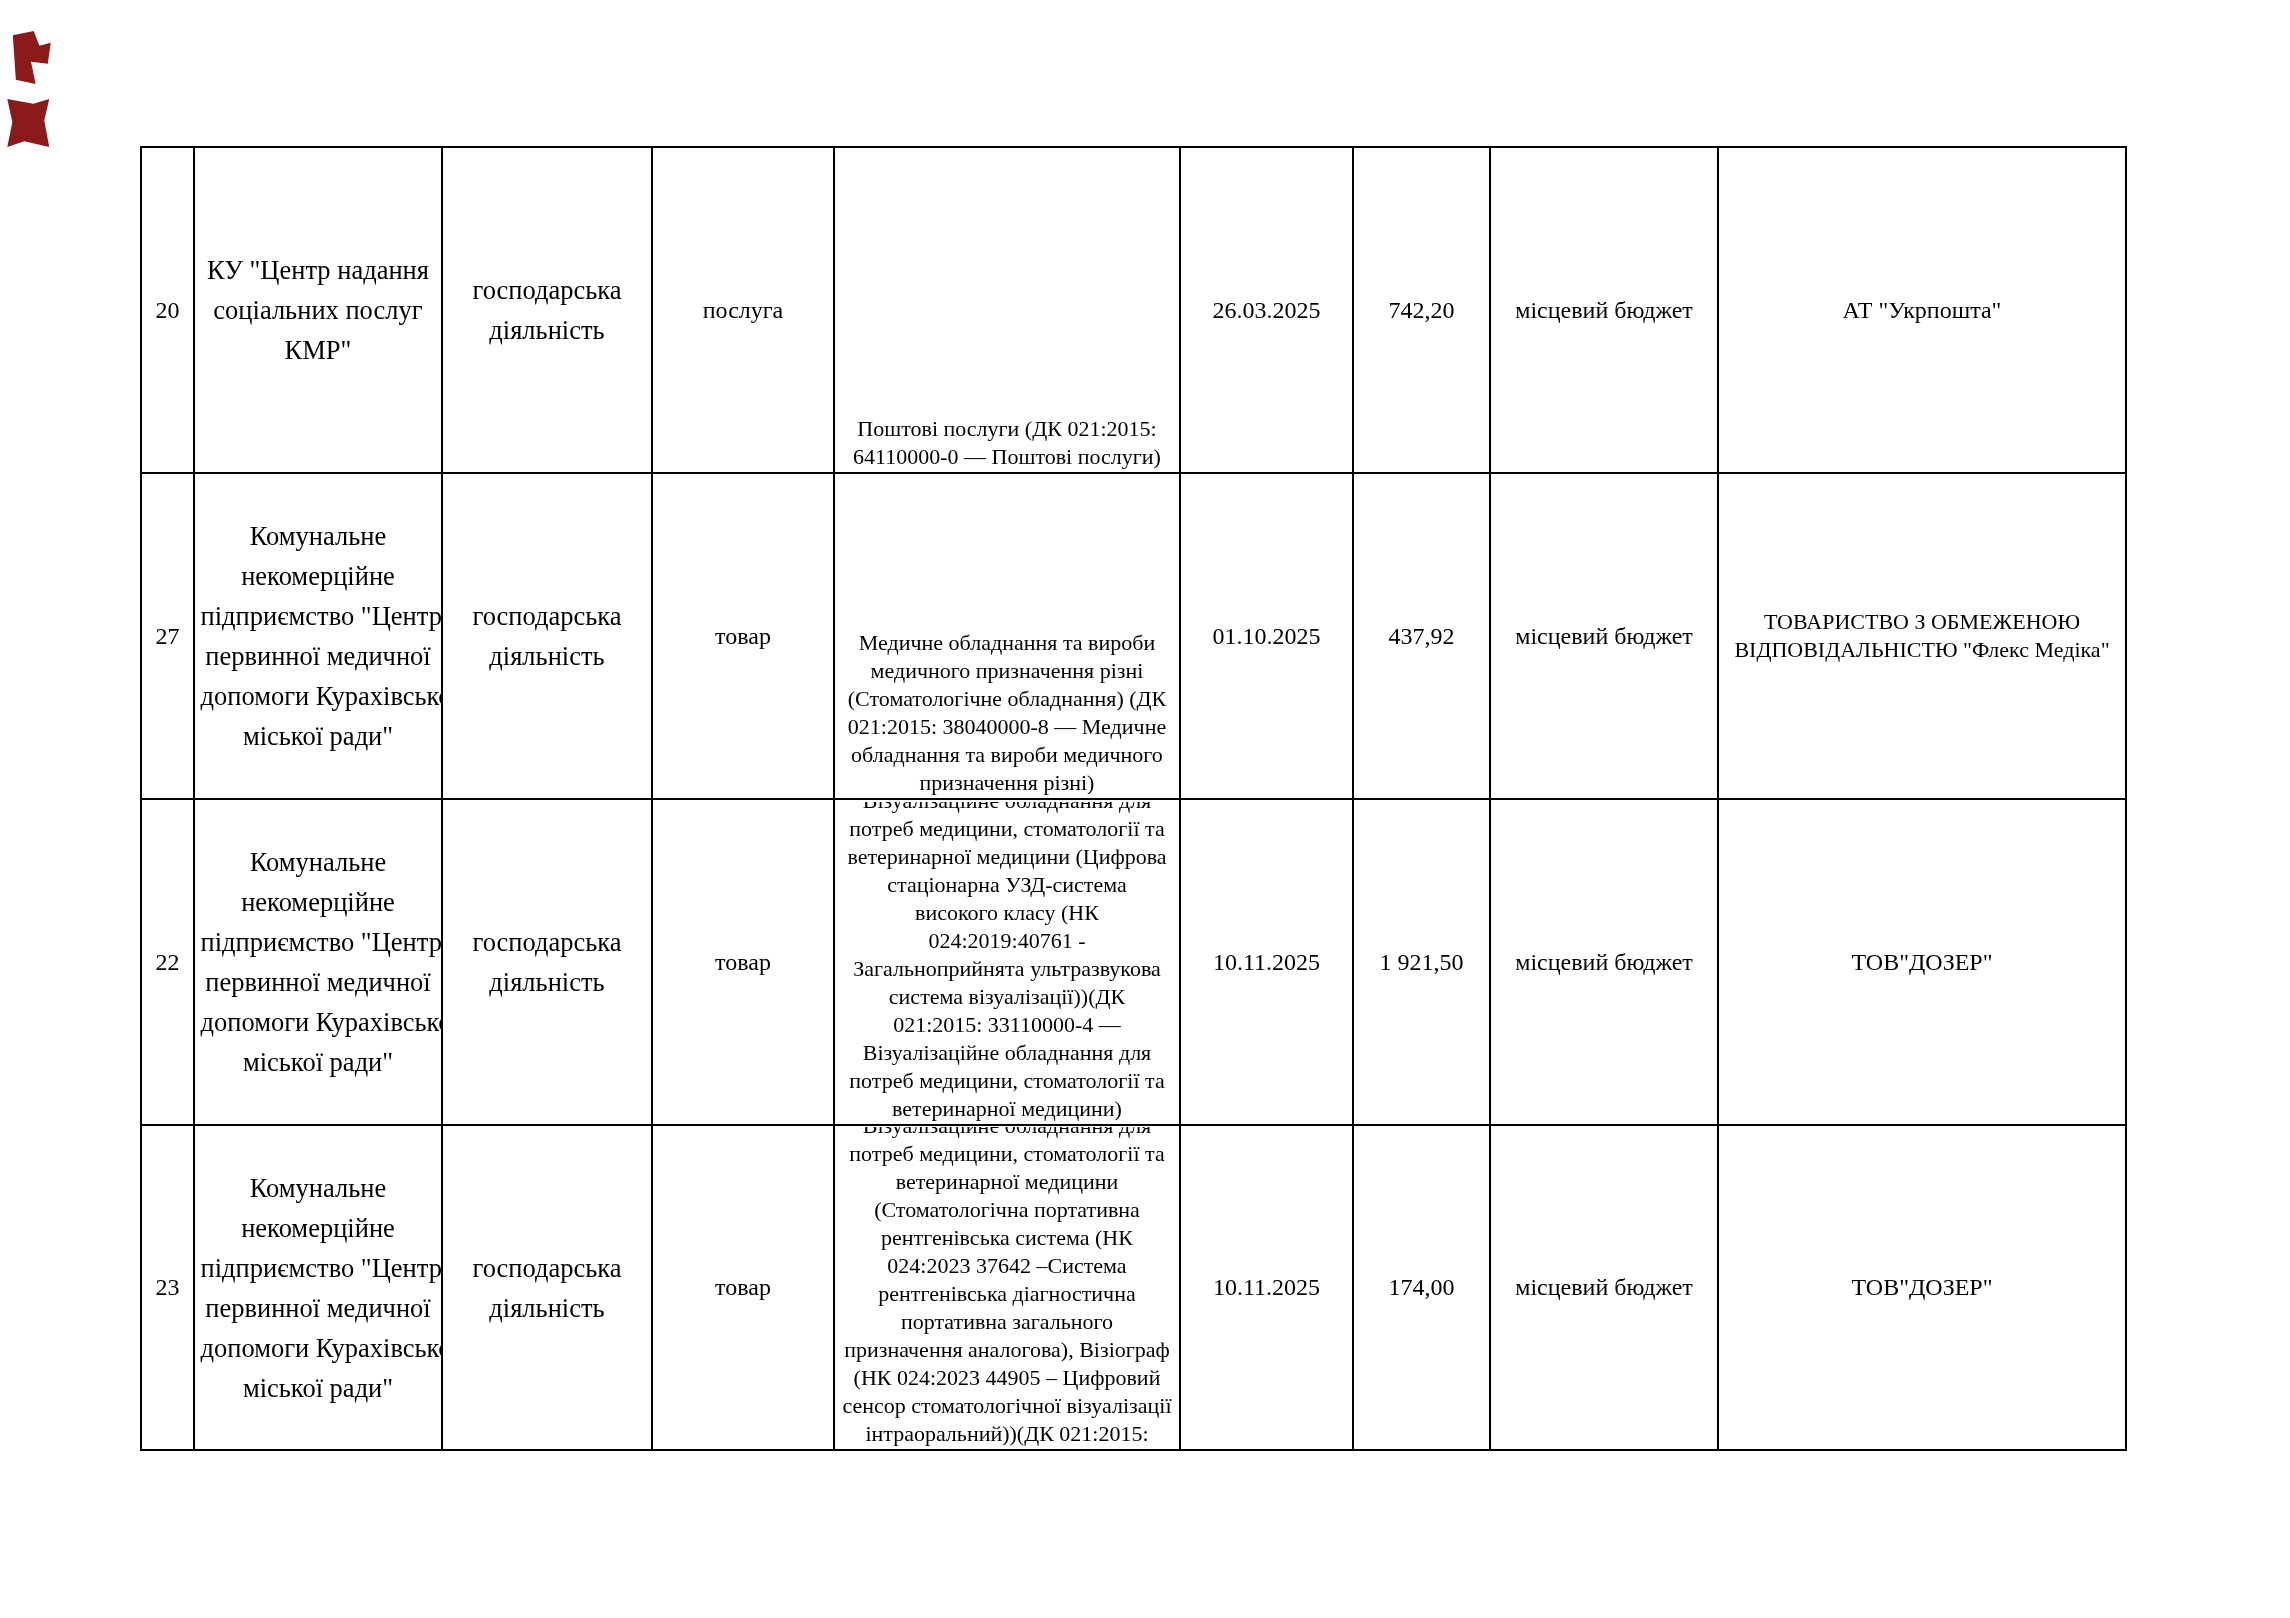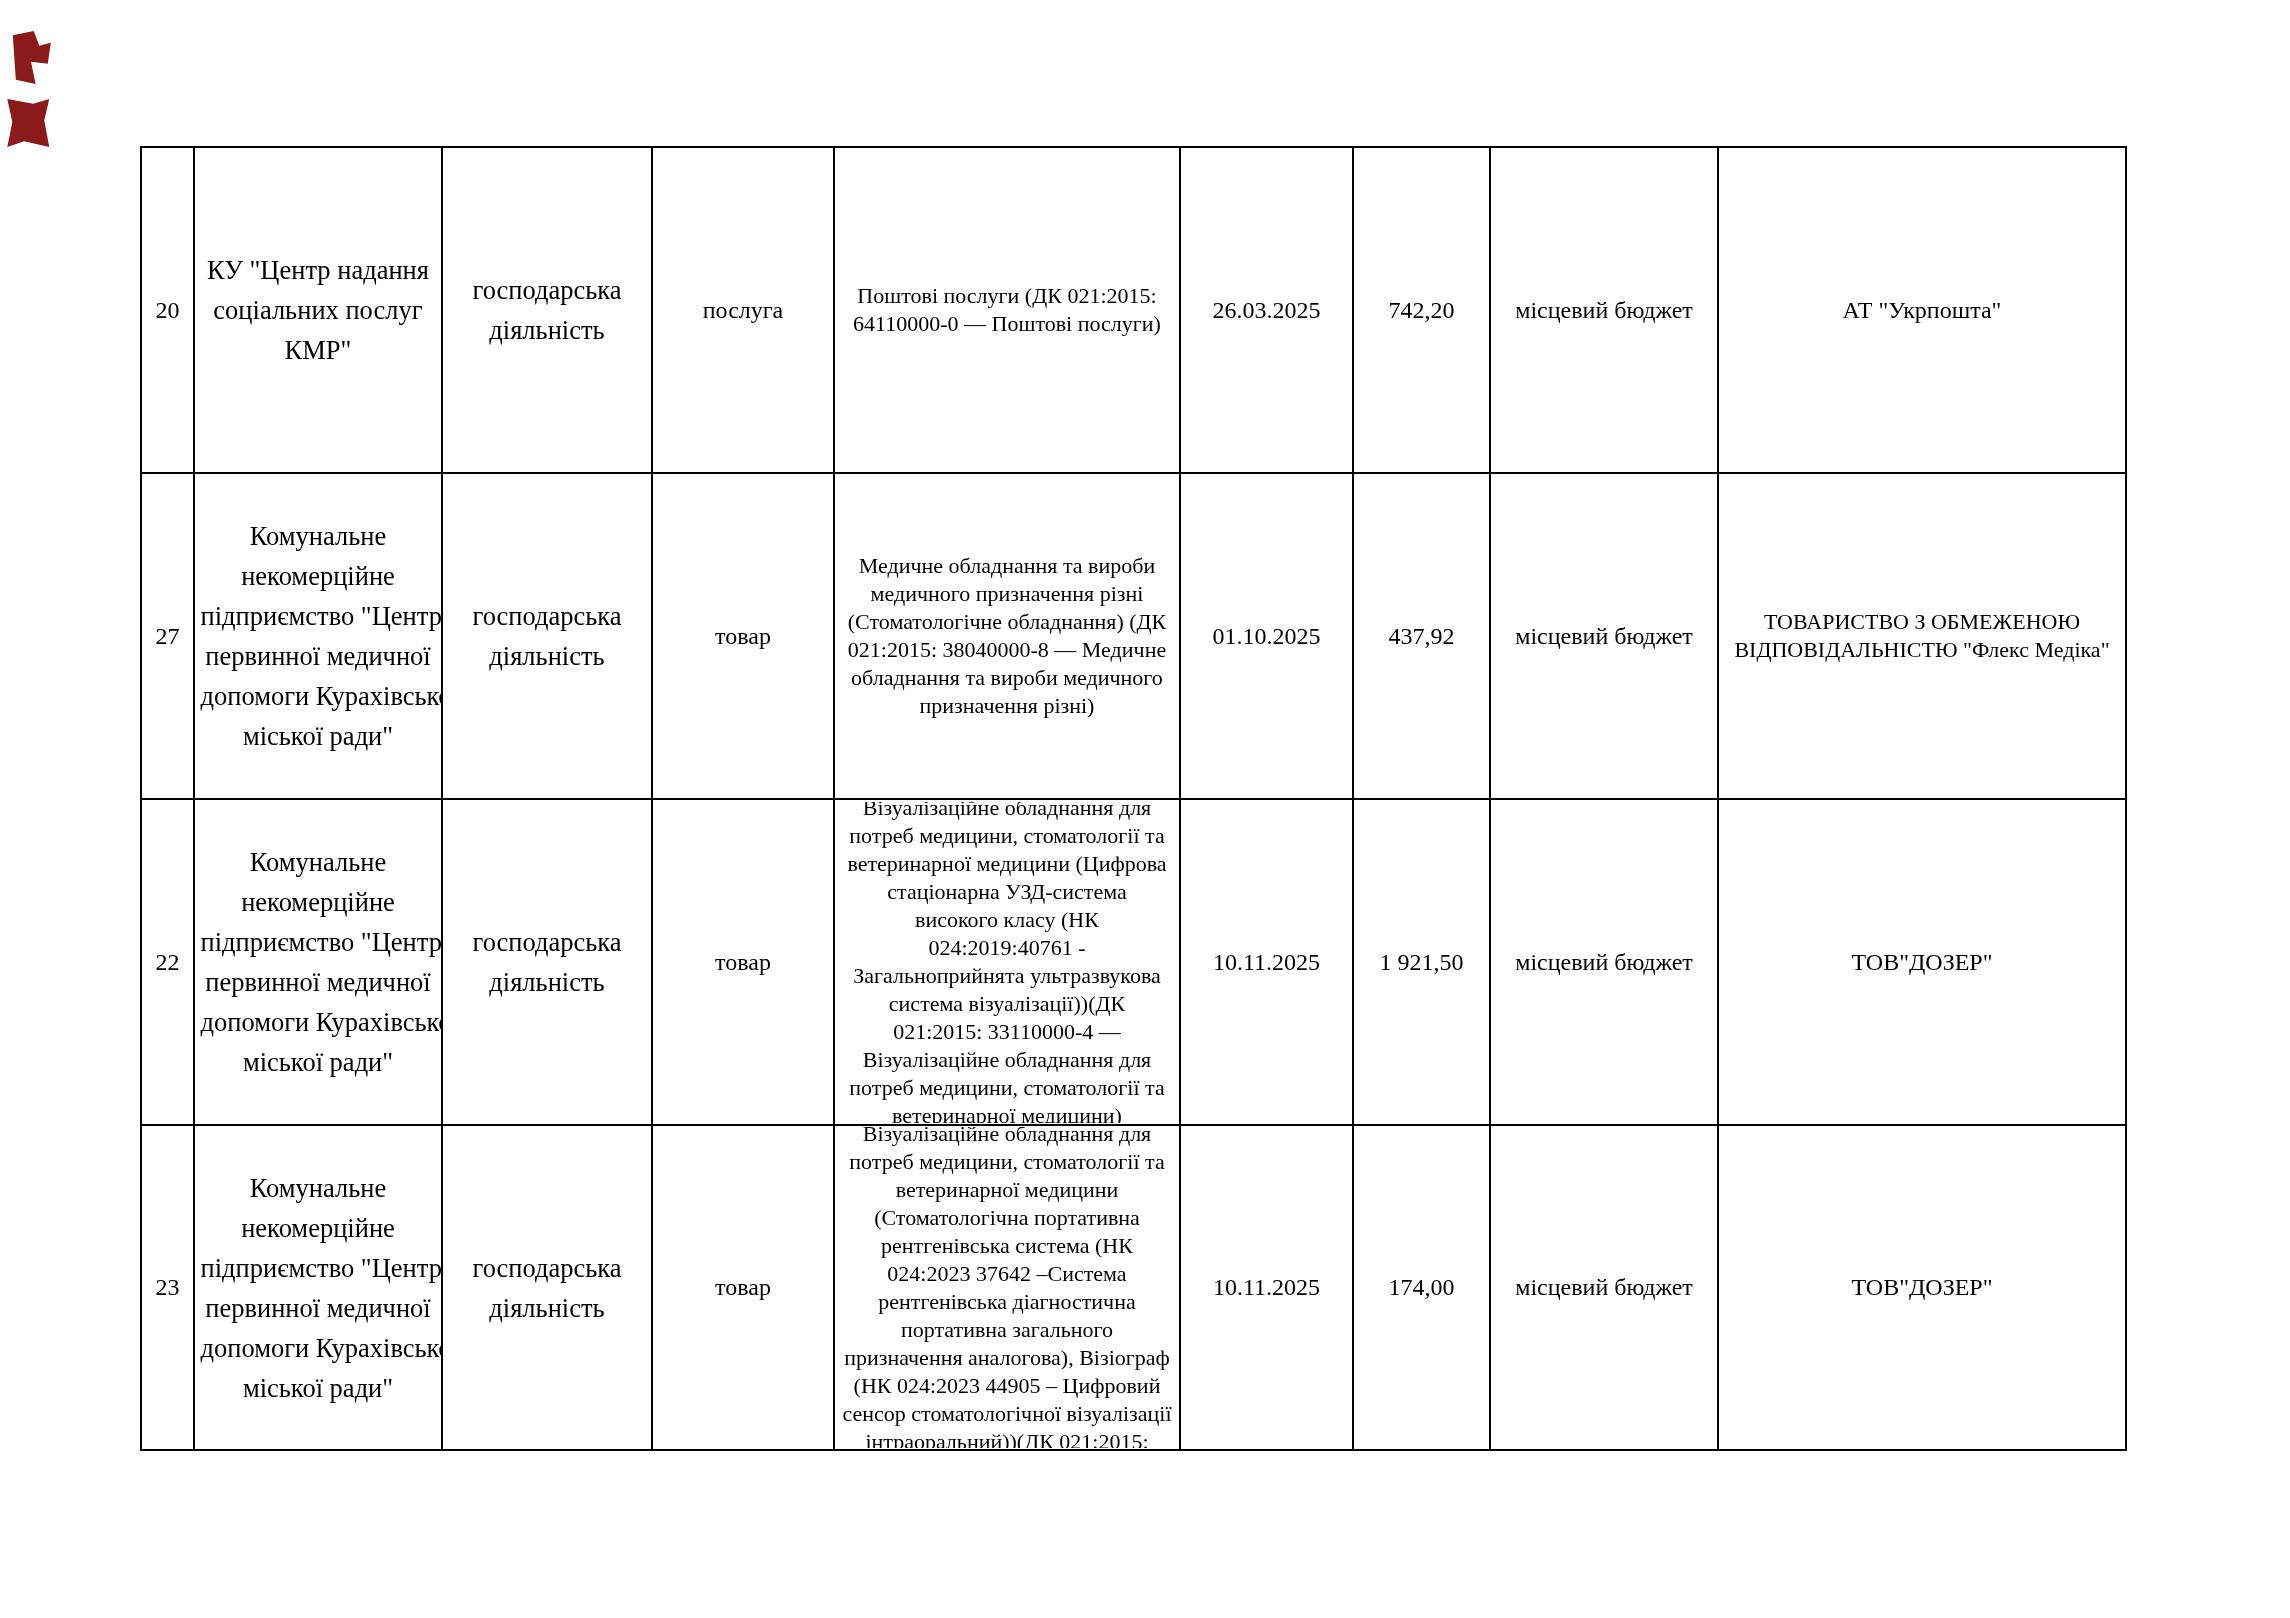--- a/index.html
+++ b/index.html
@@ -39,21 +39,21 @@
   
   .t-main{font-size:26.5px;line-height:40px;white-space:pre;}
   .t-single{font-size:24px;line-height:31px;white-space:pre;}
   
   .t-desc{font-size:22px;line-height:28px;white-space:pre;}
 
   
   .clip{
     height:321px;
     overflow:hidden;
-    display:flex;flex-direction:column;justify-content:center;align-items:center;
+    display:flex;flex-direction:column;justify-content:flex-end;align-items:center;
   }
 </style>
 </head>
 <body>
 
 <div class="red-mark m1"></div>
 <div class="red-mark m2"></div>
 
 <table class="doc-table">
   <colgroup>

